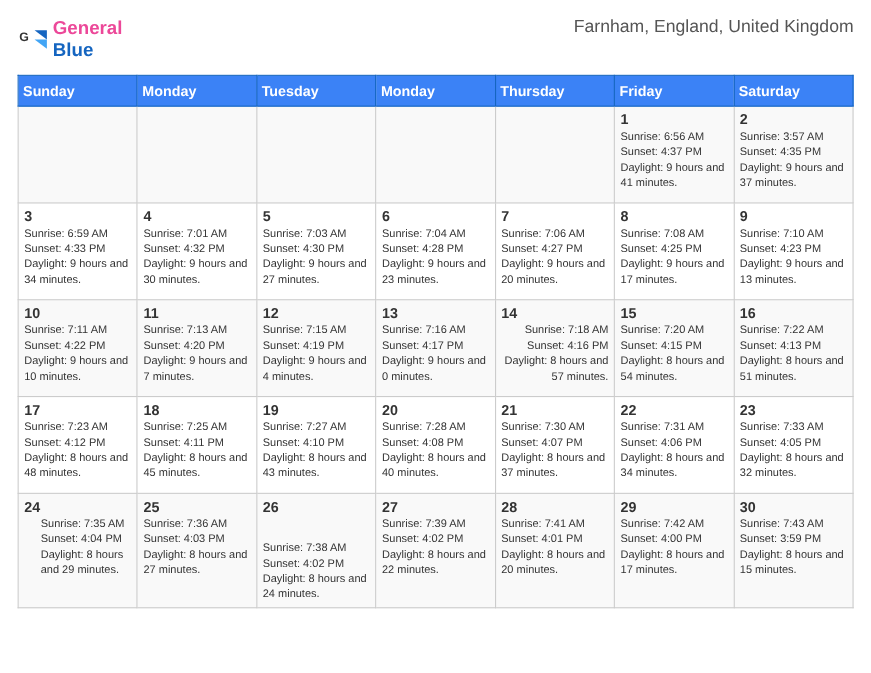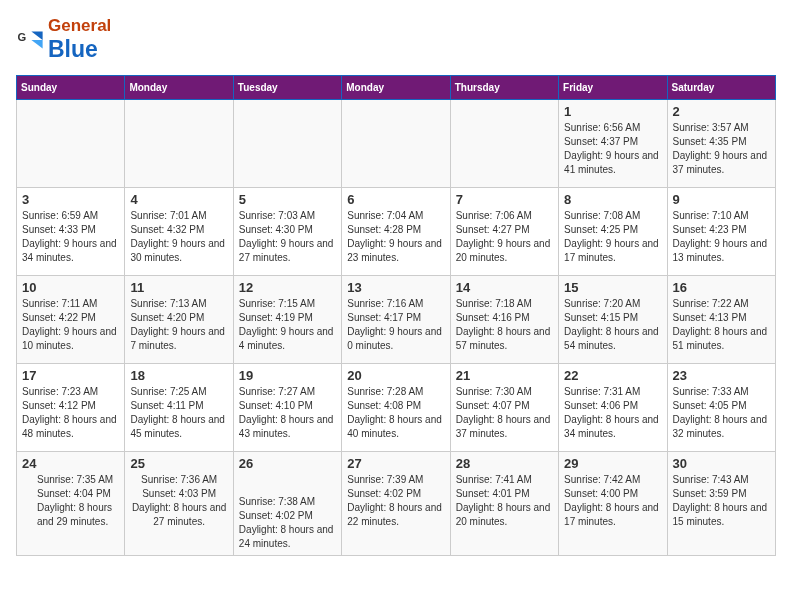--- a/index.html
+++ b/index.html
@@ -37,23 +37,23 @@
     .location-title {
       font-size: 16px;
       color: #555;
     }
     table {
       width: 100%;
       border-collapse: collapse;
       table-layout: fixed;
     }
     thead th {
-      background: #701a75;
+      background: #3b82f6;
       color: #fff;
-      font-size: 10px;
+      font-size: 13px;
       font-weight: bold;
       padding: 6px 4px;
       text-align: left;
       border: 1px solid #1565c0;
     }
     tbody td {
       border: 1px solid #ccc;
       vertical-align: top;
       padding: 4px 5px;
       min-height: 80px;
@@ -87,26 +87,27 @@
 
 <div class="header">
   <div class="logo">
     <svg class="logo-icon" viewBox="0 0 40 40">
       <text x="2" y="22" font-size="16" font-weight="bold" fill="#333">G</text>
       <polygon points="22,8 38,8 38,20" fill="#1565c0"></polygon>
       <polygon points="22,20 38,20 38,32" fill="#42a5f5"></polygon>
     </svg>
     <div>
       <div>
-        <span style="font-size:17px;font-weight:bold;color:#c2410c;">General</span><br>
-        <span style="font-size:23px;font-weight:bold;color:#1565c0;">Blue</span>
+        <span style="font-size:17px;font-weight:bold;color:#ec4899;">General</span><br>
+        <span style="font-size:17px;font-weight:bold;color:#1565c0;">Blue</span>
       </div>
     </div>
   </div>
   <div class="title-block">
+    <div class="location-title">Farnham, England, United Kingdom</div>
   </div>
 </div>
 
 <table>
   <thead>
     <tr id="header-row">
         <th>Sunday</th>
         <th>Monday</th>
         <th>Tuesday</th>
         <th>Monday</th>
@@ -199,21 +200,21 @@
 Daylight: 9 hours and 4 minutes.</div>
         </td>
         <td>
           <div class="day-num">13</div>
           <div class="day-info" style="white-space: pre-line;">Sunrise: 7:16 AM
 Sunset: 4:17 PM
 Daylight: 9 hours and 0 minutes.</div>
         </td>
         <td>
           <div class="day-num">14</div>
-          <div class="day-info" style="white-space: pre-line;">Sunrise: 7:18 AM
+          <div class="day-info" style="white-space: pre-line; text-align: right;">Sunrise: 7:18 AM
 Sunset: 4:16 PM
 Daylight: 8 hours and 57 minutes.</div>
         </td>
         <td>
           <div class="day-num">15</div>
           <div class="day-info" style="white-space: pre-line;">Sunrise: 7:20 AM
 Sunset: 4:15 PM
 Daylight: 8 hours and 54 minutes.</div>
         </td>
         <td>
@@ -269,21 +270,21 @@
       </tr>
       <tr>
         <td>
           <div class="day-num">24</div>
           <div class="day-info" style="white-space: pre-line; margin-left: 15px;">Sunrise: 7:35 AM
 Sunset: 4:04 PM
 Daylight: 8 hours and 29 minutes.</div>
         </td>
         <td>
           <div class="day-num">25</div>
-          <div class="day-info" style="white-space: pre-line; text-align: center;">Sunrise: 7:36 AM
+          <div class="day-info" style="white-space: pre-line;">Sunrise: 7:36 AM
 Sunset: 4:03 PM
 Daylight: 8 hours and 27 minutes.</div>
         </td>
         <td>
           <div class="day-num">26</div>
           <div class="day-info" style="white-space: pre-line; margin-top: 24px;">Sunrise: 7:38 AM
 Sunset: 4:02 PM
 Daylight: 8 hours and 24 minutes.</div>
         </td>
         <td>

